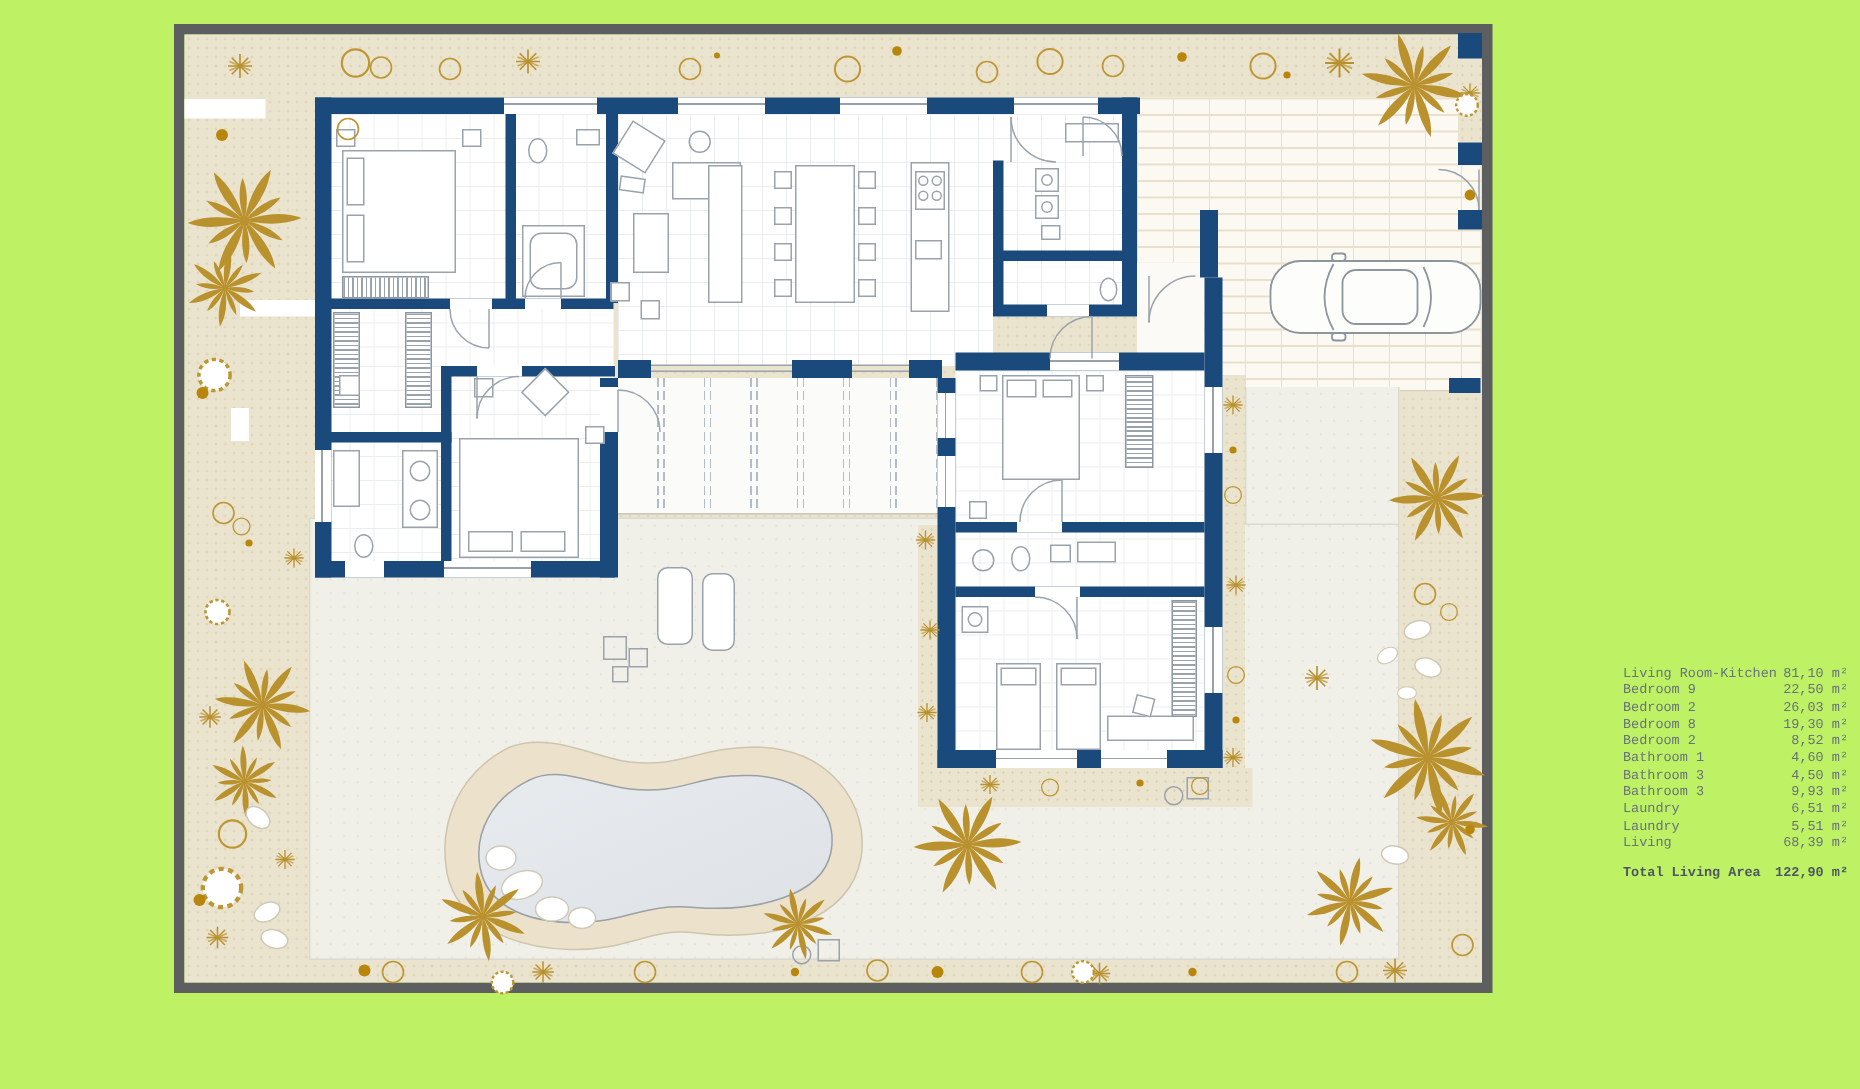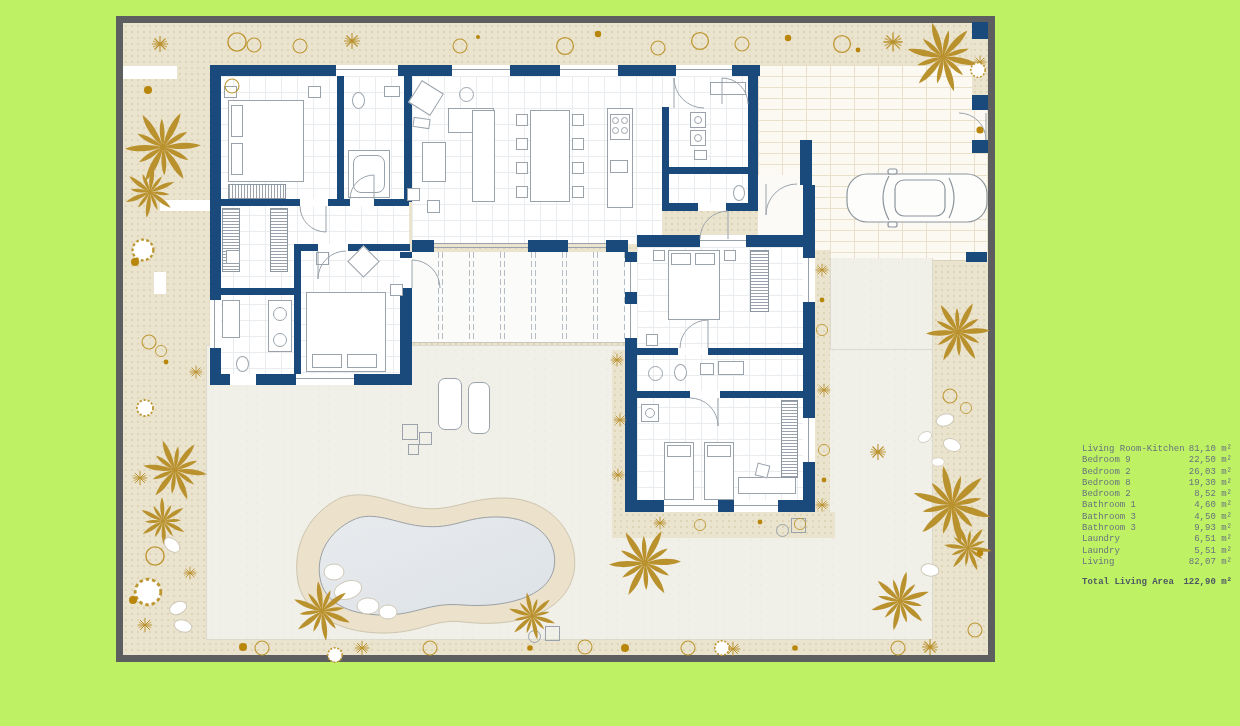--- a/index.html
+++ b/index.html
@@ -468,21 +468,21 @@
     <div class="lrow">
         <span>Laundry</span>
         <span>6,51 m²</span>
       </div>
     <div class="lrow">
         <span>Laundry</span>
         <span>5,51 m²</span>
       </div>
     <div class="lrow">
         <span>Living</span>
-        <span>82,07 m²</span>
+        <span>68,39 m²</span>
       </div>
     <div class="ltotal">
         <span>Total Living Area</span>
         <span>122,90 m²</span>
       </div>
   </div>
 
 </div>
 
 </body></html>

